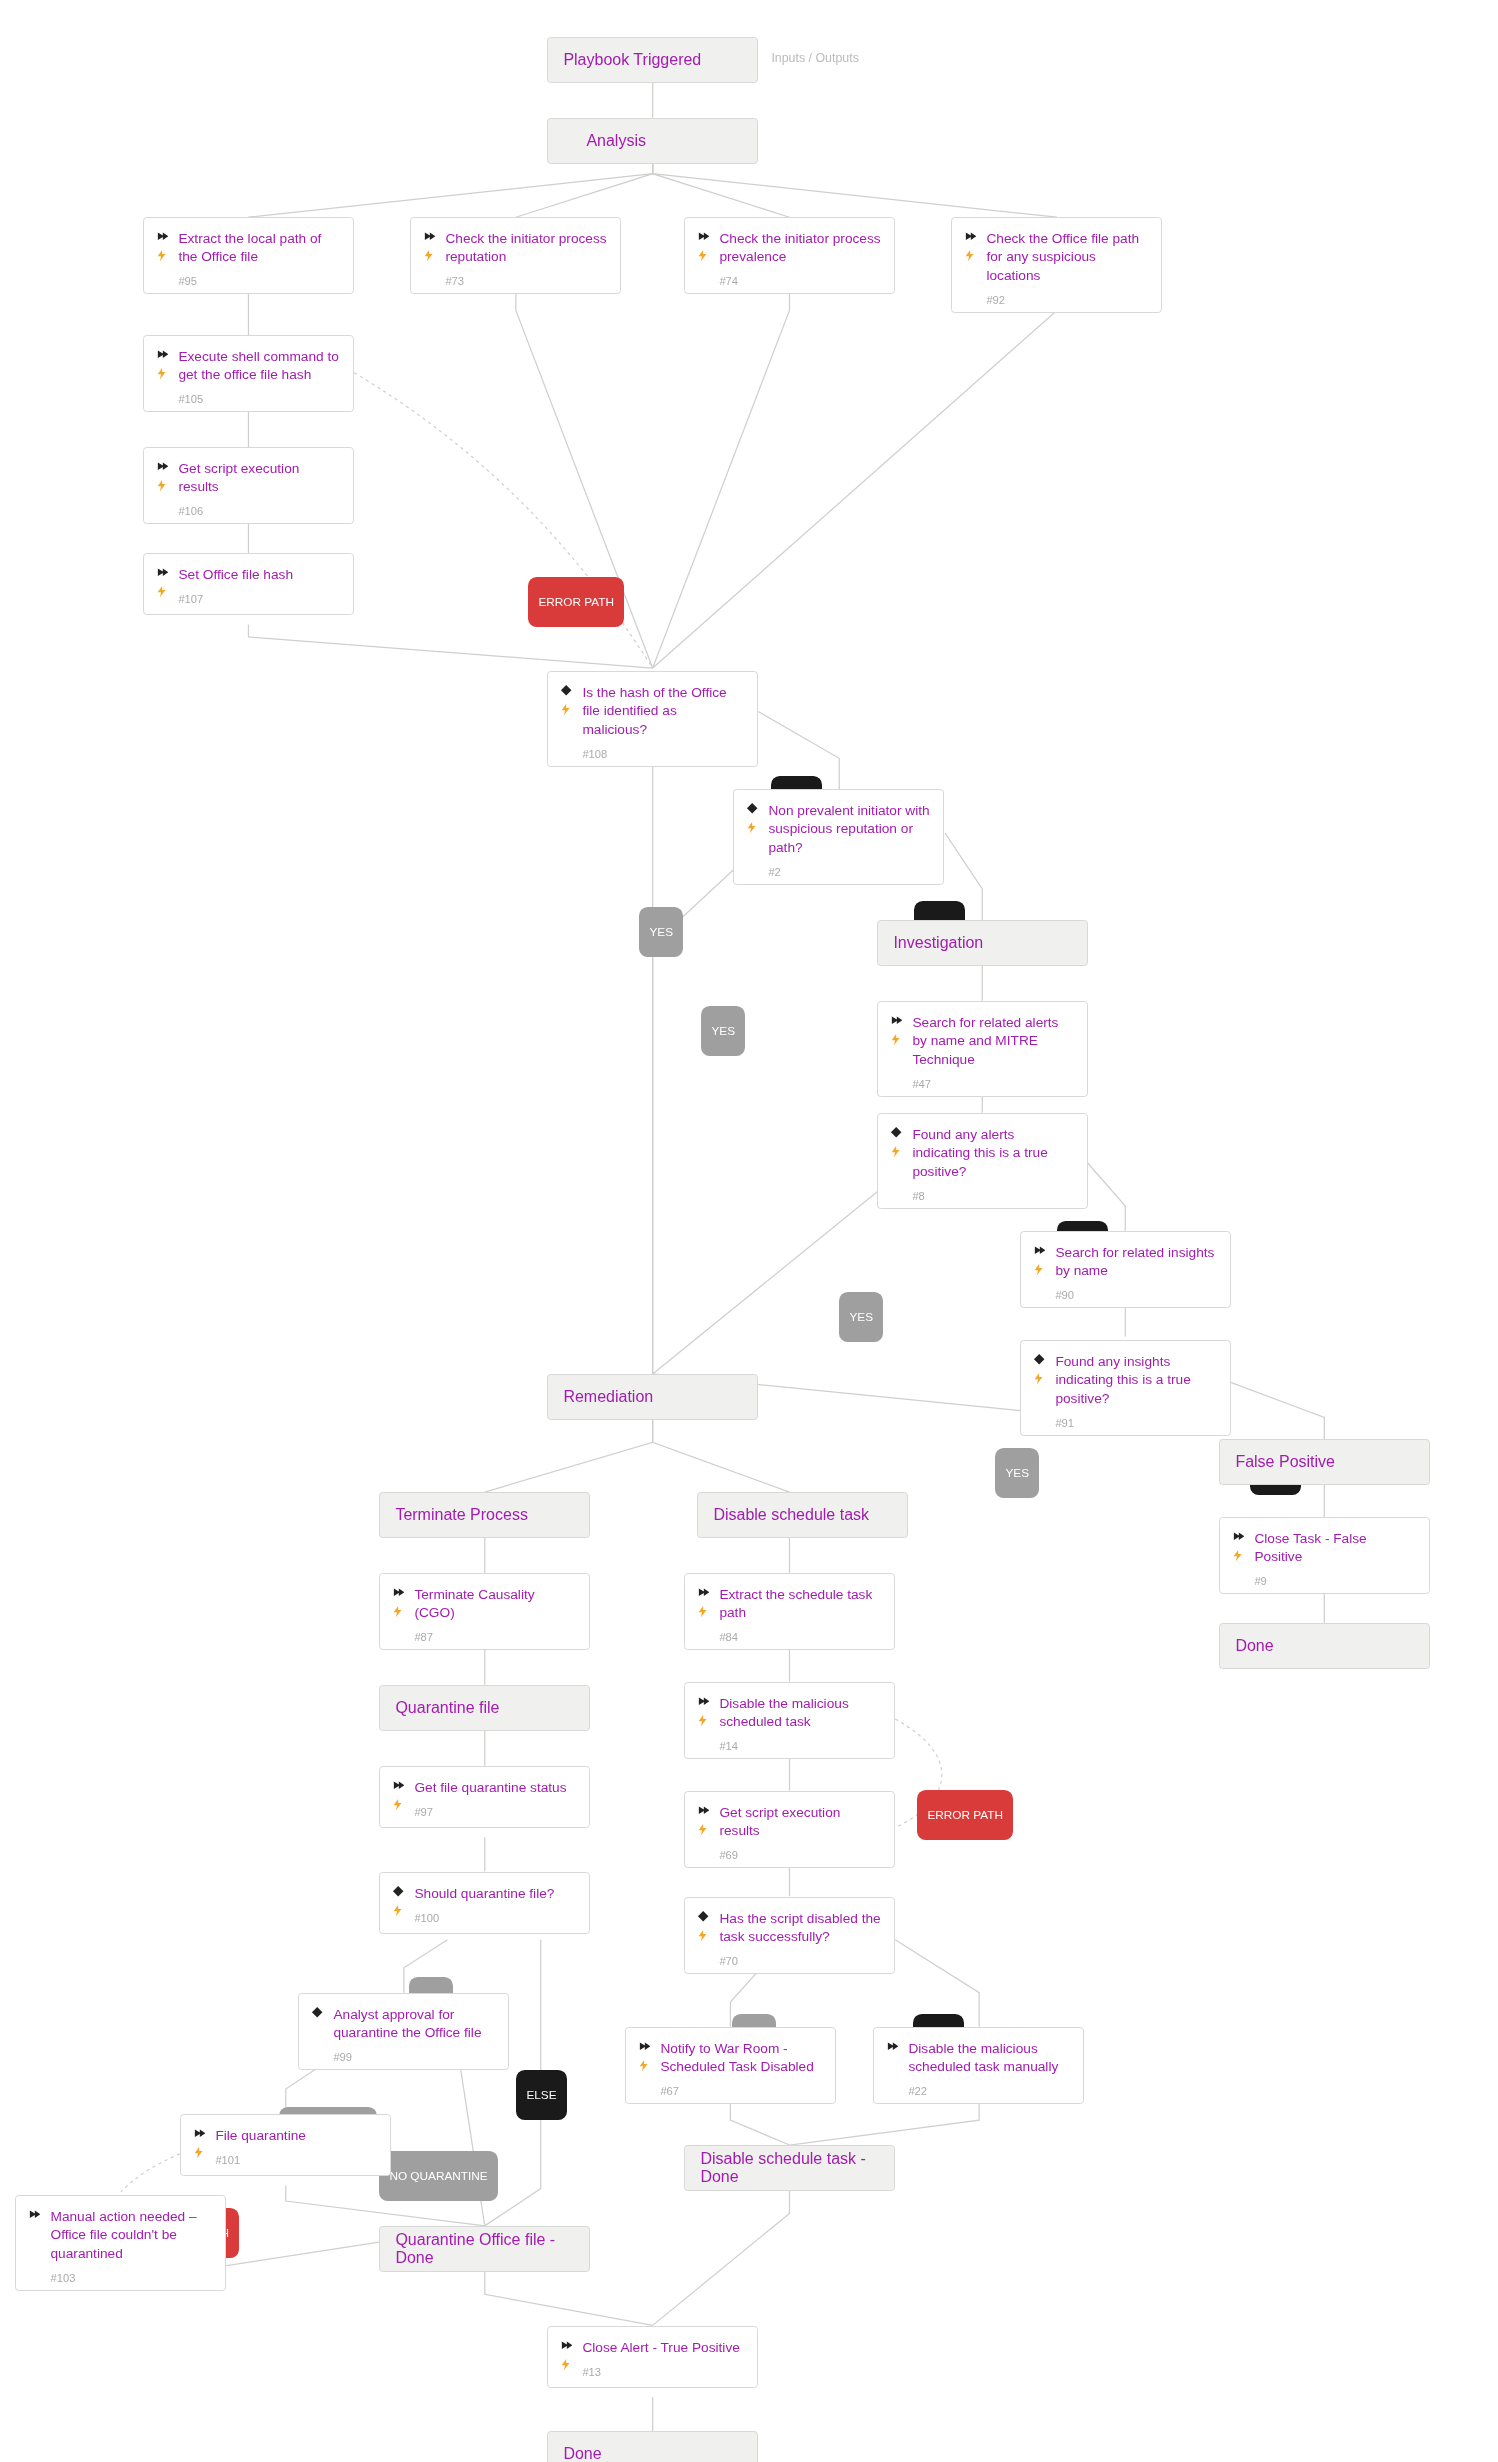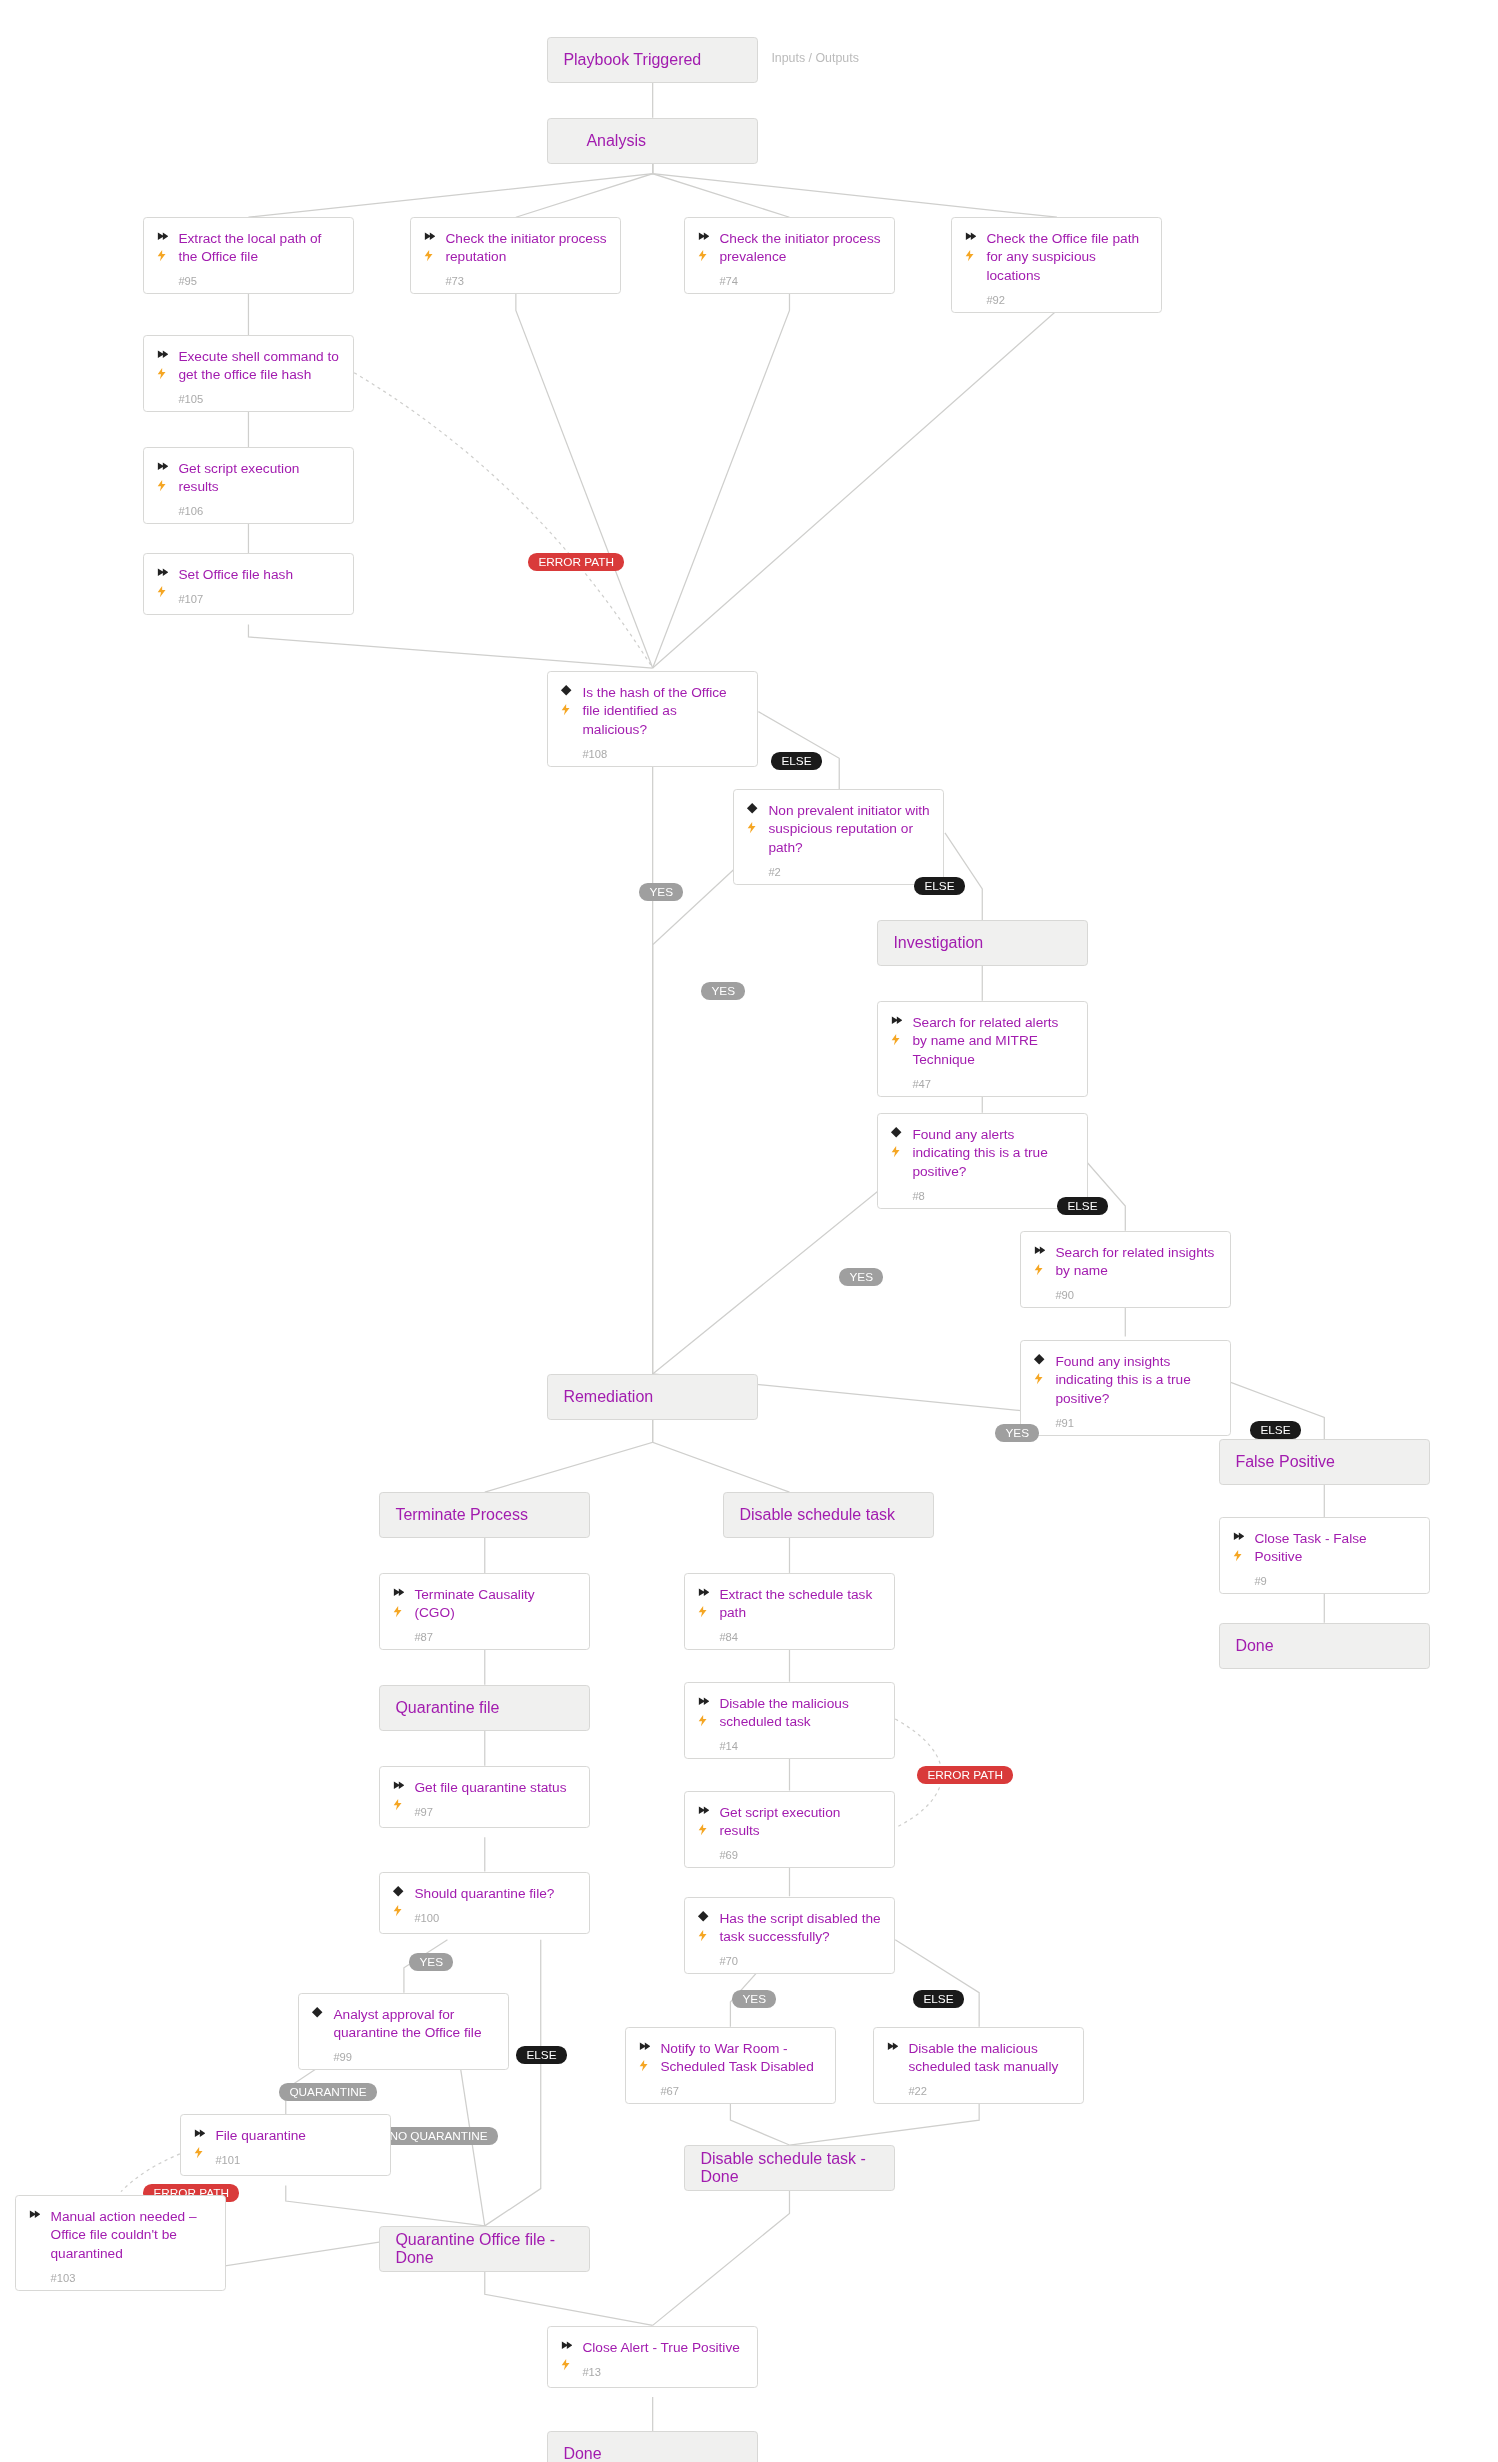--- a/index.html
+++ b/index.html
@@ -70,26 +70,27 @@
     left: 11.2px;
     top: 32px;
     width: 11.2px;
     height: 11.2px;
   }
   .ico-arrow { fill: #222; }
   .ico-diamond { fill: #222; }
   .bolt { fill: #f5a623; }
   .badge {
     position: absolute;
-    padding: 2px 10px;
+    padding: 18px 10px;
     border-radius: 8.7px;
     font-size: 11.8px;
     color: #fff;
     font-weight: 500;
     white-space: nowrap;
+    margin-top: 24px;
   }
   .badge-yes   { background: #9f9f9f; }
   .badge-else  { background: #1a1a1a; }
   .badge-error { background: #d93a3a; }
   .badge-gray  { background: #9f9f9f; }
   .badge-io {
     position: absolute;
     font-size: 12.4px;
     color: #bbb;
   }
@@ -393,21 +394,21 @@
 </div>
 
 <div class="node header-node" style="left:1207px; top:1611px;">
   <span>Done</span>
 </div>
 
 <div class="node header-node" style="left:367px; top:1480px;">
   <span>Terminate Process</span>
 </div>
 
-<div class="node header-node" style="left:711px; top:1480px;">
+<div class="node header-node" style="left:685px; top:1480px;">
   <span>Disable schedule task</span>
 </div>
 
 <div class="node task-node" style="left:367px; top:1561px;">
   <svg class="ico-type" viewBox="0 0 20 20">
         <path class="ico-arrow" d="M3 4 L13 10 L3 16 Z M11 4 L20 10 L11 16 Z"></path>
       </svg>
   <svg class="ico-bolt" viewBox="0 0 20 20">
         <path class="bolt" d="M11 0 L3 11 H9 L7 20 L17 7 H11 Z"></path>
       </svg>

